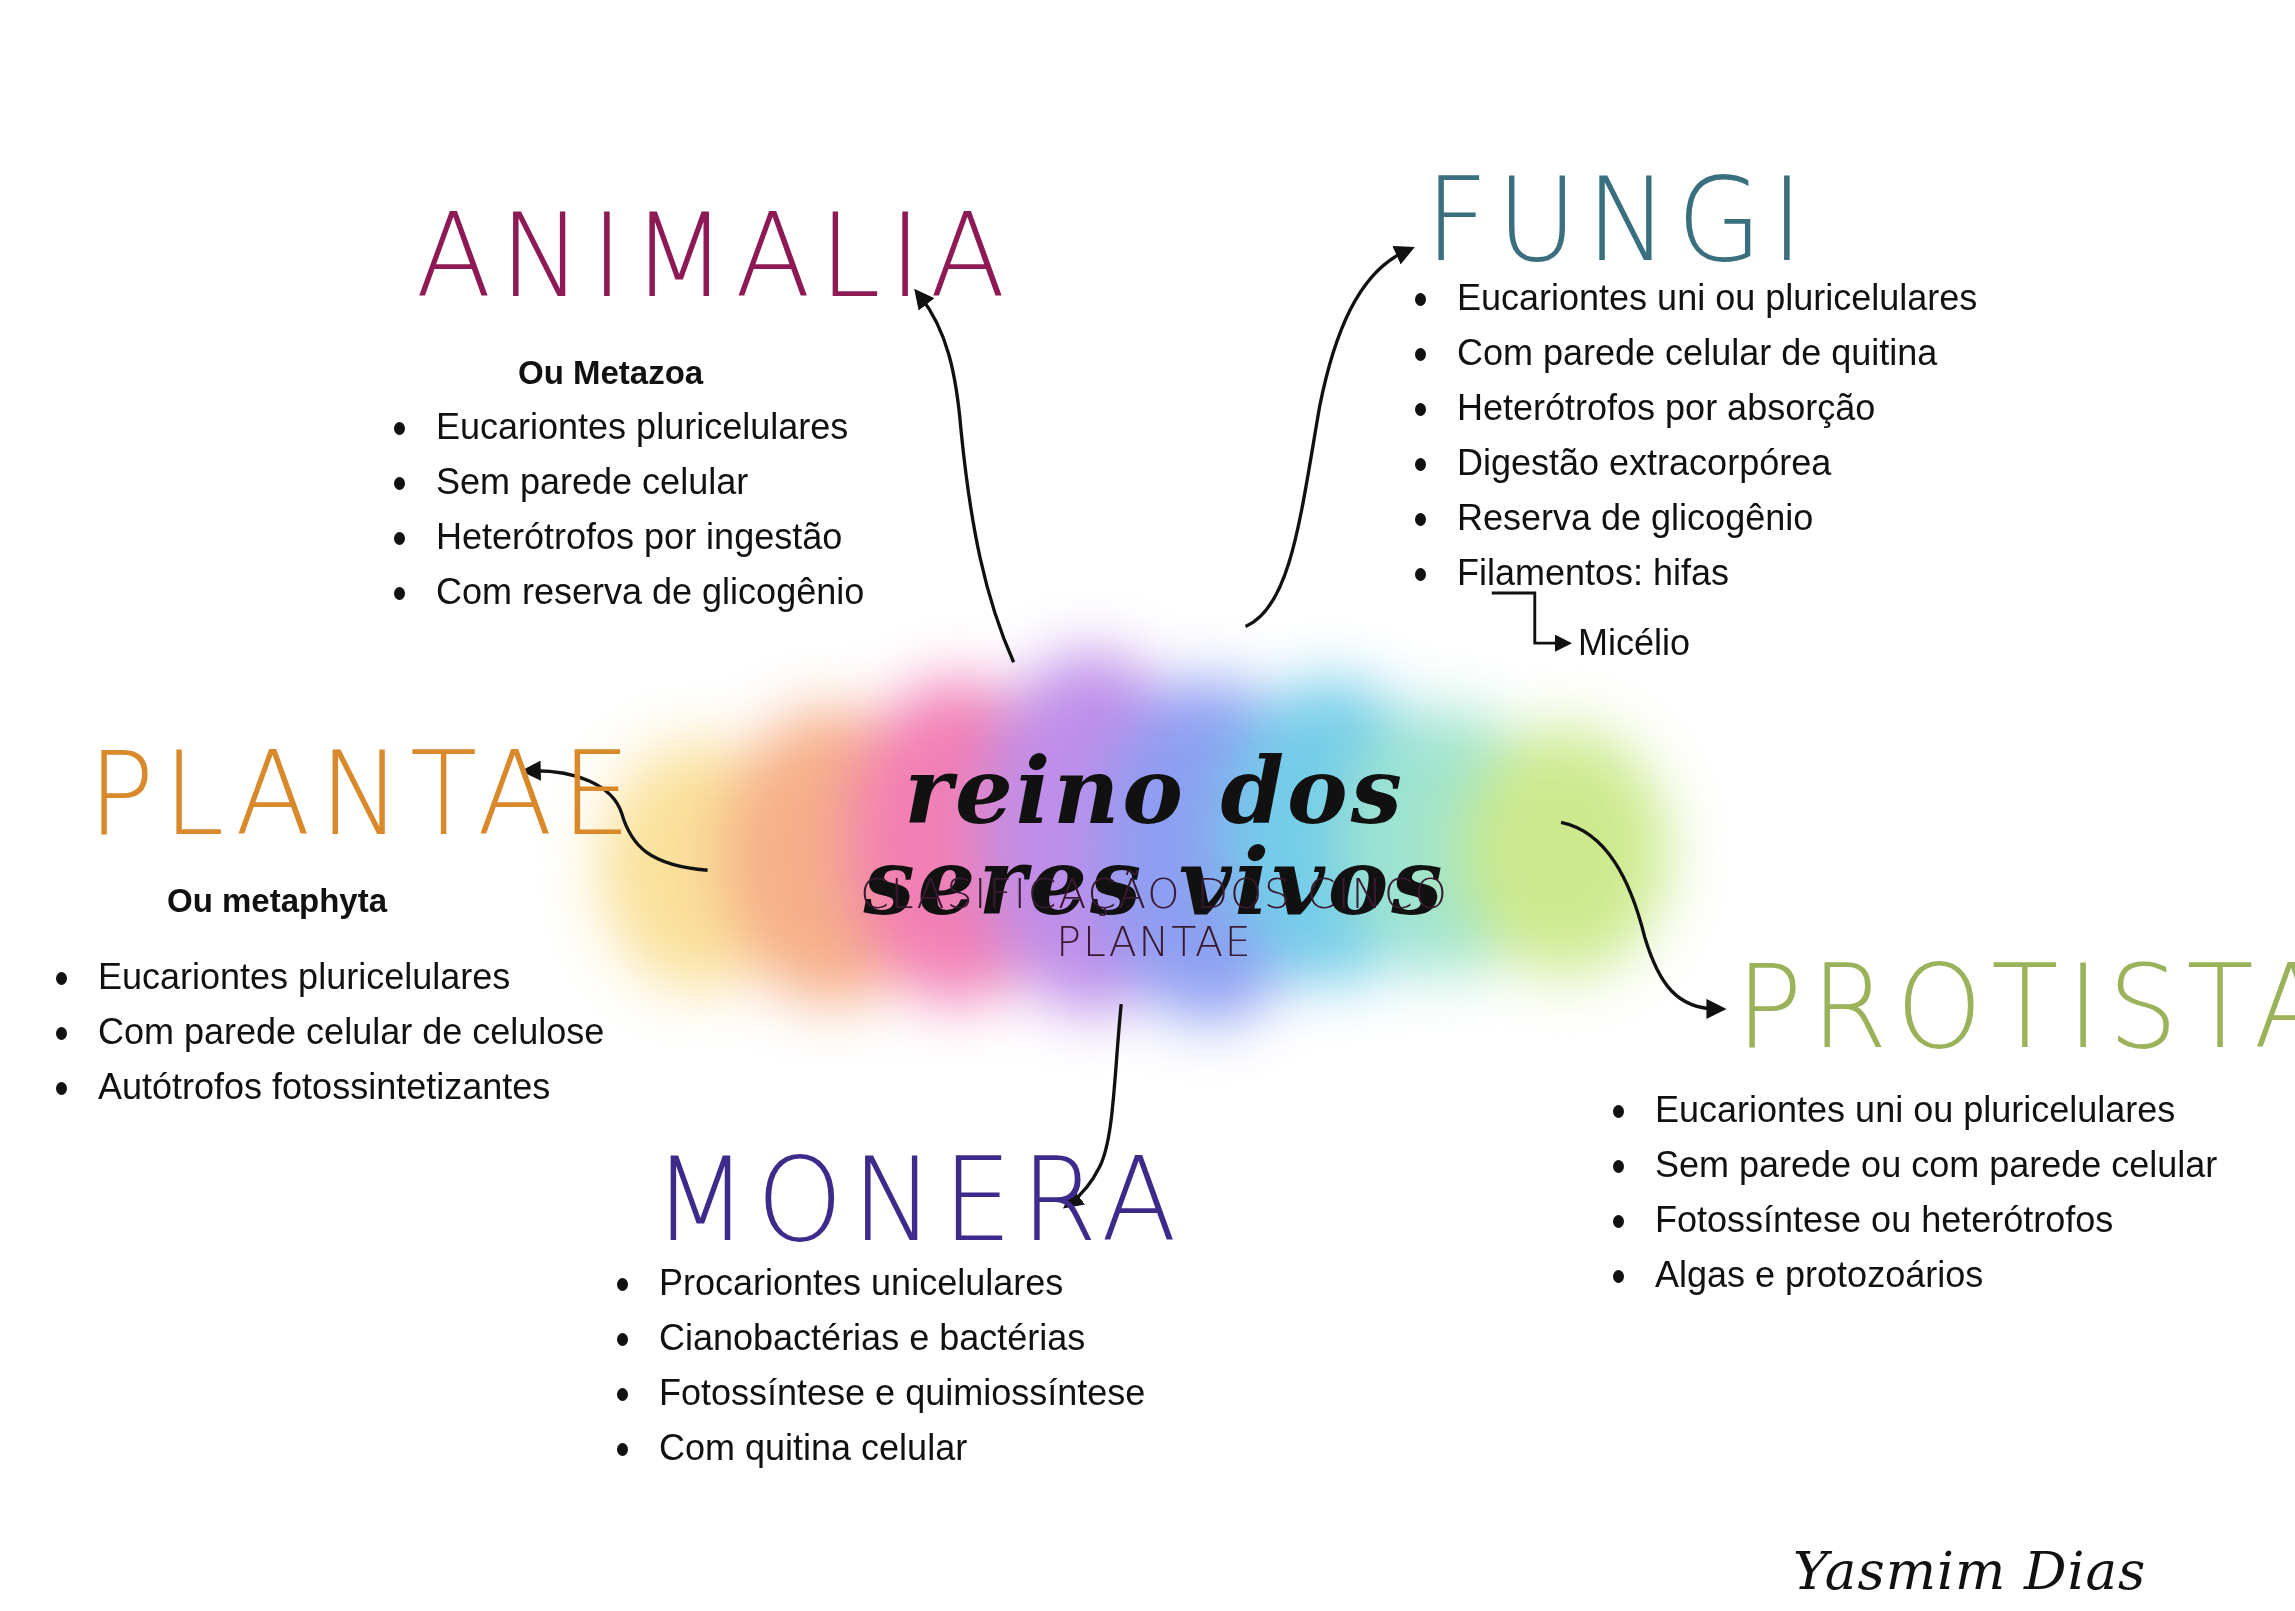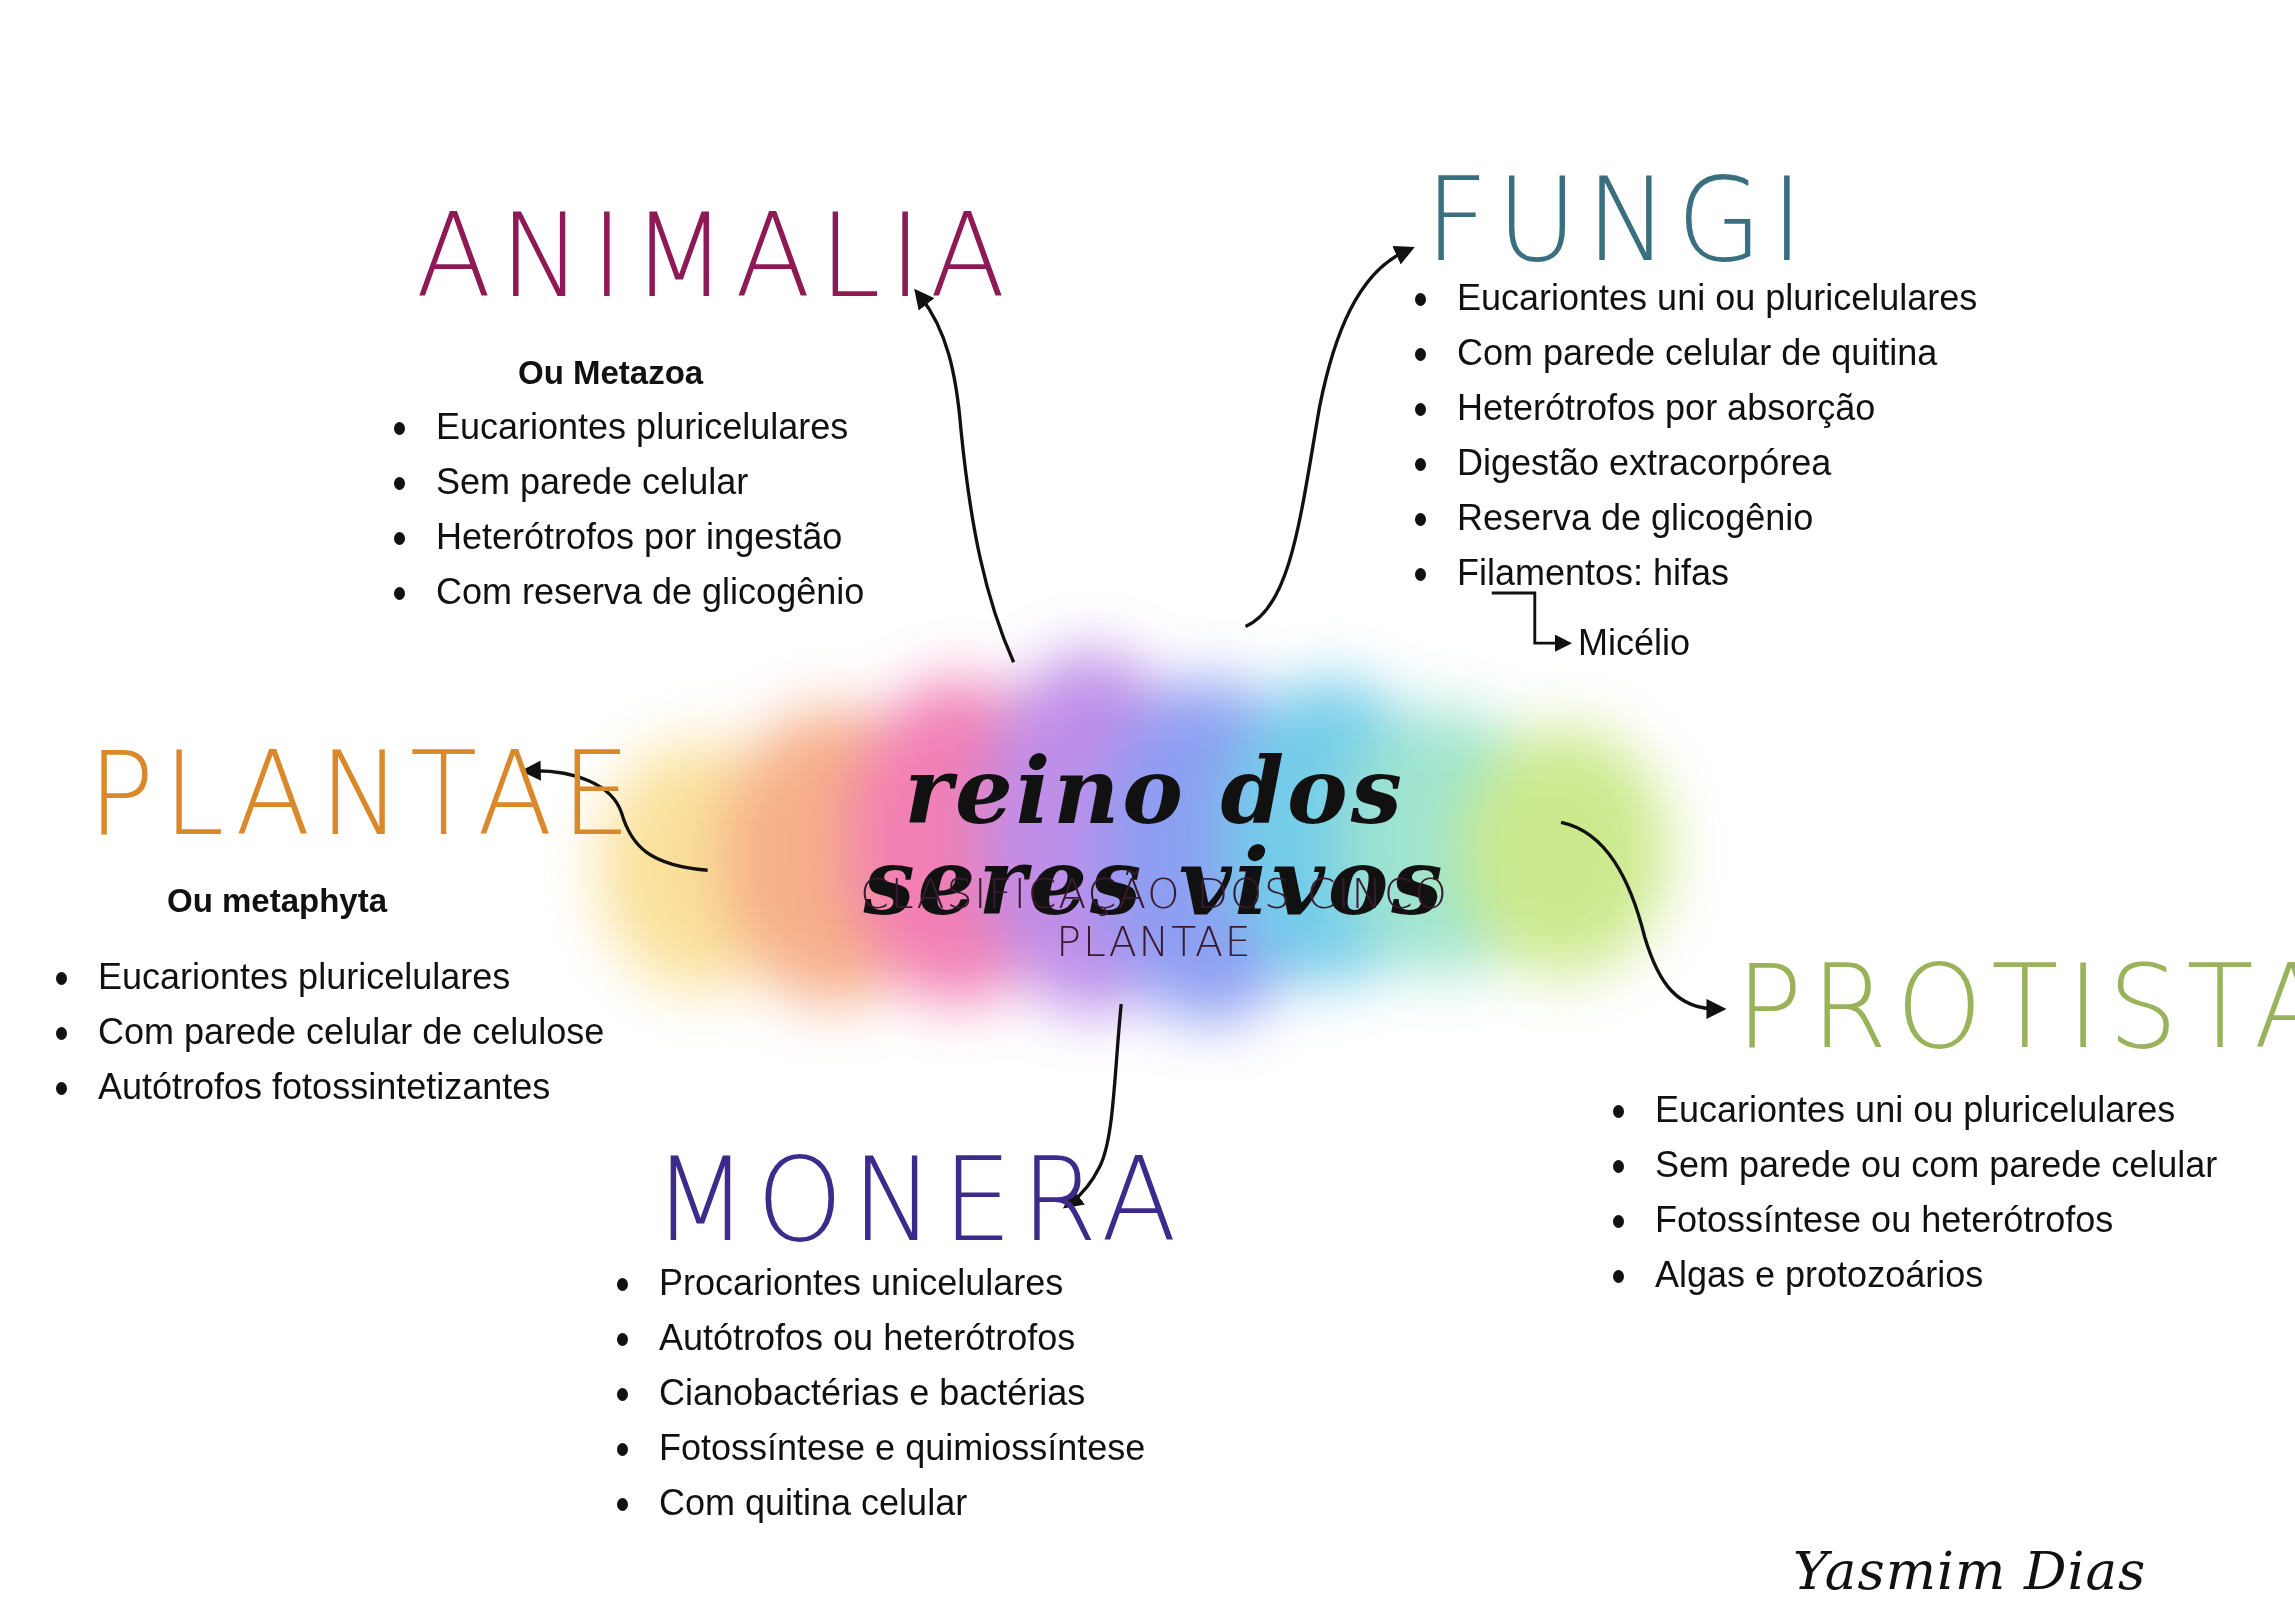--- a/index.html
+++ b/index.html
@@ -107,21 +107,20 @@
     <li>Sem parede ou com parede celular</li>
     <li>Fotossíntese ou heterótrofos</li>
     <li>Algas e protozoários</li>
   </ul>
 </section>
 
 <section>
   <div class="heading" style="left:653px; top:1145px; color:#3d2a8a;">MONERA</div>
   <ul class="bl" style="left:613px; top:1255px;">
     <li>Procariontes unicelulares</li>
-    <li>Autótrofos ou heterótrofos</li>
     <li>Cianobactérias e bactérias</li>
     <li>Fotossíntese e quimiossíntese</li>
     <li>Com quitina celular</li>
   </ul>
 </section>
 
 <div class="signature">Yasmim Dias 1ºNovotec</div>
 
 
 </body></html>

